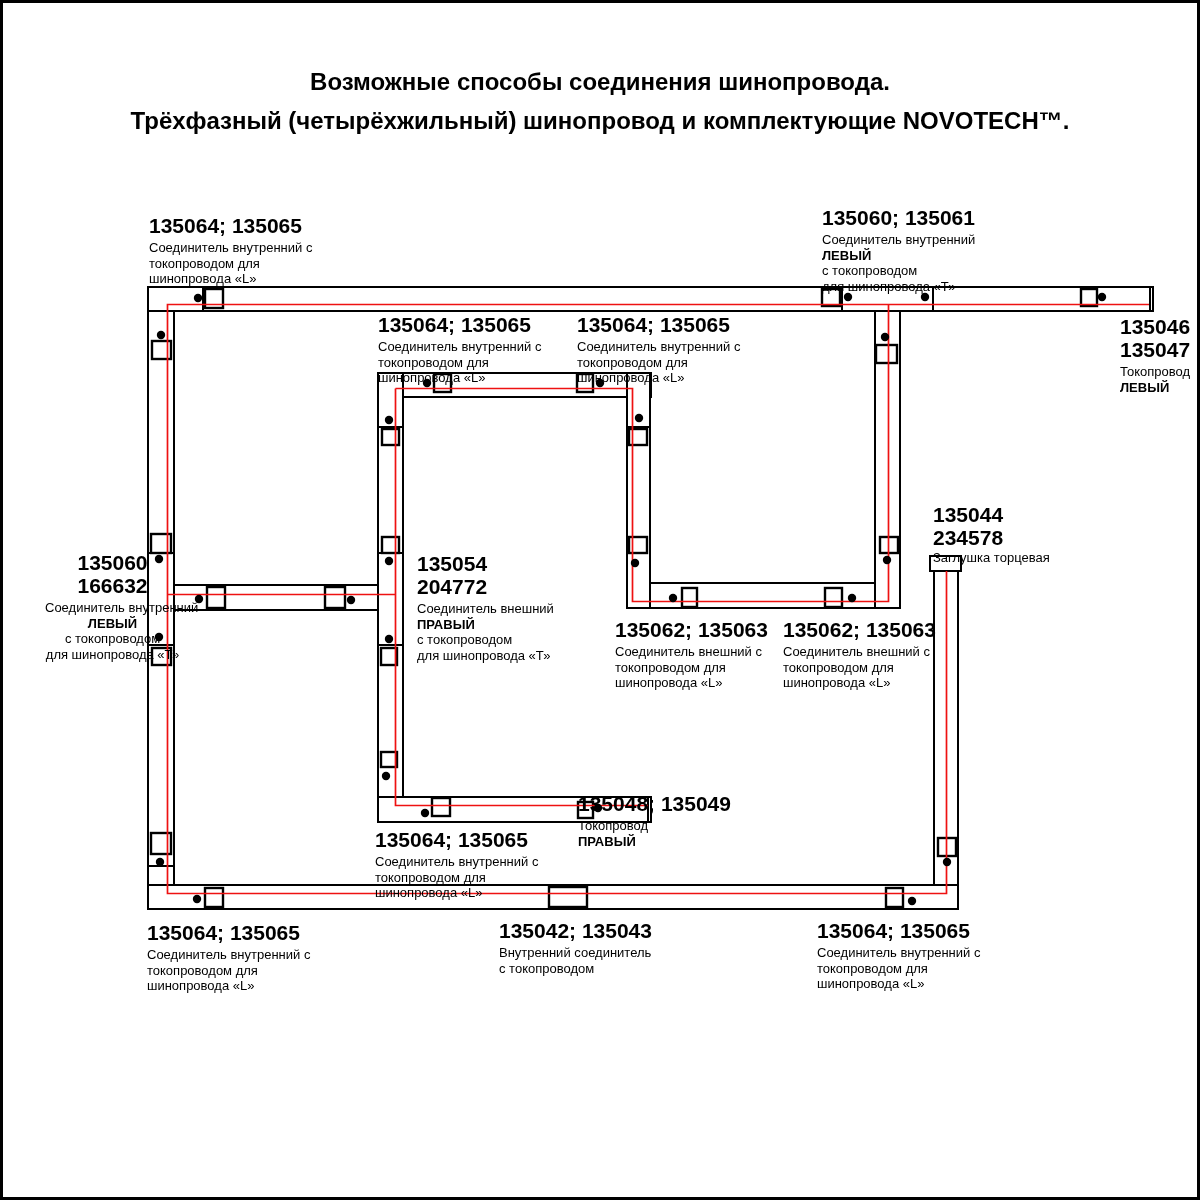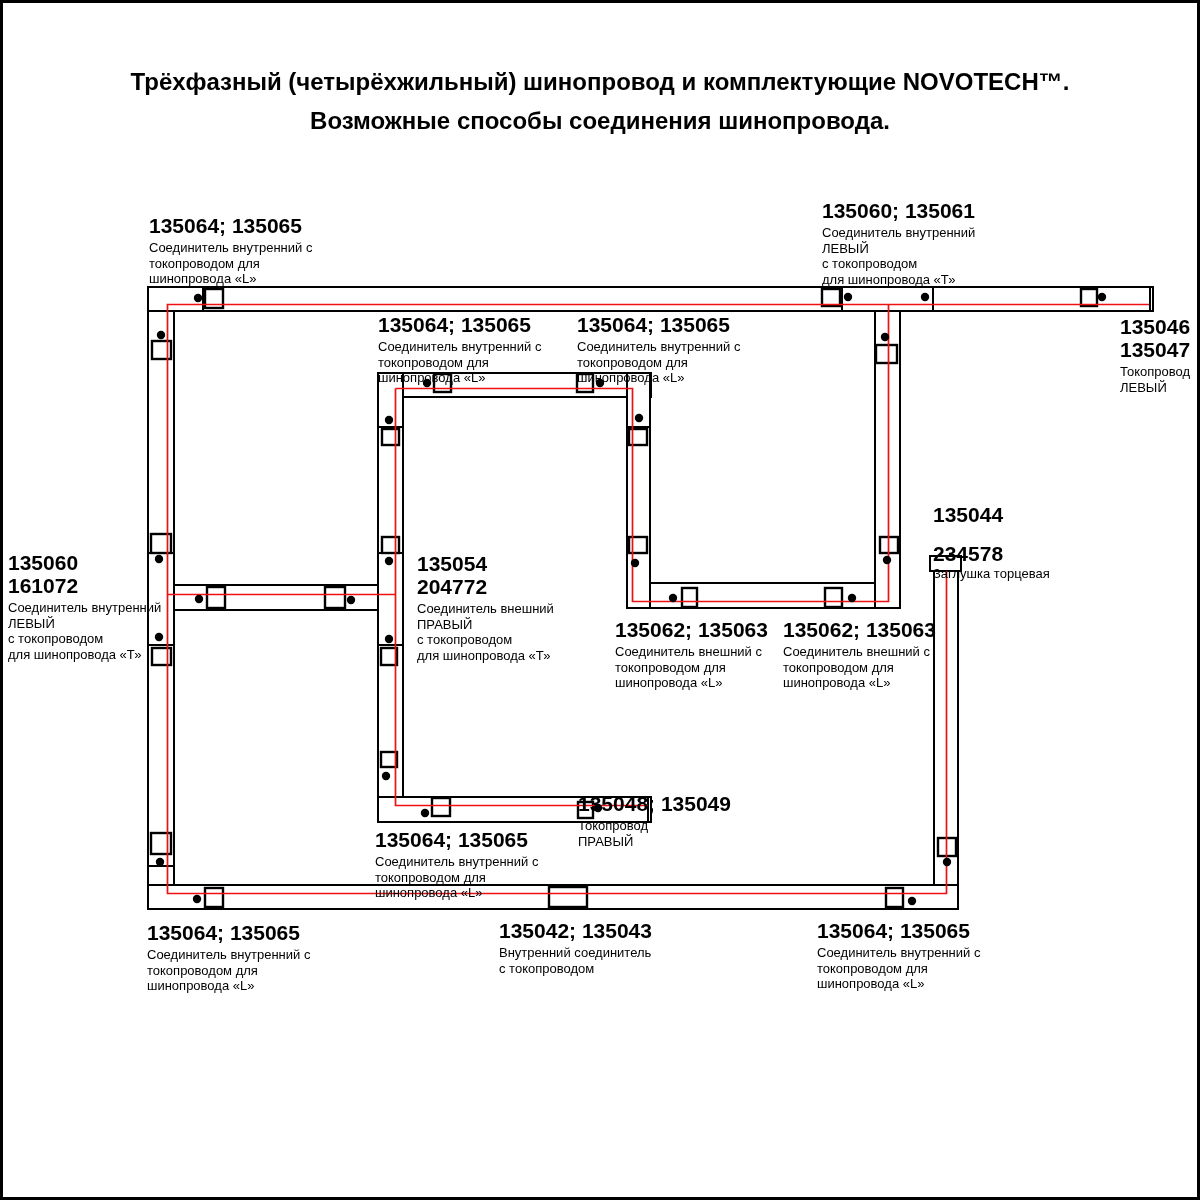--- a/index.html
+++ b/index.html
@@ -9,31 +9,31 @@
   }
   .frame{position:absolute;left:0;top:0;width:1194px;height:1194px;border:3px solid #000;}
   .title{
     position:absolute;left:0;top:62px;width:1200px;text-align:center;
     font-size:24px;font-weight:bold;line-height:39px;
   }
   svg.diagram{position:absolute;left:0;top:0;}
   .lbl{position:absolute;white-space:nowrap;}
   .num{font-size:21px;font-weight:bold;line-height:23px;margin-bottom:3px;}
   .ln{font-size:13px;line-height:15.5px;}
-  .b{font-weight:normal;}
-  .alignr{text-align:left;}
+  .b{font-weight:bold;}
+  .alignr{text-align:center;margin-left:37px;}
 </style>
 </head>
 <body>
 
 <div class="frame"></div>
 
 <div class="title">
+  <div>Возможные способы соединения шинопровода.</div>
   <div>Трёхфазный (четырёхжильный) шинопровод и комплектующие NOVOTECH™.</div>
-  <div>Возможные способы соединения шинопровода.</div>
 </div>
 
 <svg class="diagram" width="1200" height="1200" viewBox="0 0 1200 1200">
 
   <g fill="#ffffff" stroke="#000000" stroke-width="2">
     <rect x="173" y="585" width="206" height="25"></rect>
     <rect x="650" y="583" width="250" height="25"></rect>
     <rect x="403" y="373" width="248" height="24"></rect>
     <rect x="148" y="287" width="26" height="622"></rect>
     <rect x="378" y="373" width="25" height="449"></rect>
@@ -118,21 +118,21 @@
   </g>
 </svg>
 
 <div class="lbl" style="left:149px;top:214px">
   <div class="num">135064; 135065</div>
   <div class="ln">Соединитель внутренний с</div>
   <div class="ln">токопроводом для</div>
   <div class="ln">шинопровода «L»</div>
 </div>
 
-<div class="lbl" style="left:822px;top:199px">
+<div class="lbl" style="left:822px;top:206px">
   <div class="num">135060; 135061</div>
   <div class="ln">Соединитель внутренний</div>
   <div class="ln b">ЛЕВЫЙ</div>
   <div class="ln">с токопроводом</div>
   <div class="ln">для шинопровода «Т»</div>
 </div>
 
 <div class="lbl" style="left:1120px;top:315px">
   <div class="num" style="margin-bottom:0">135046</div>
   <div class="num">135047</div>
@@ -149,21 +149,21 @@
 
 <div class="lbl" style="left:577px;top:313px">
   <div class="num">135064; 135065</div>
   <div class="ln">Соединитель внутренний с</div>
   <div class="ln">токопроводом для</div>
   <div class="ln">шинопровода «L»</div>
 </div>
 
 <div class="lbl alignr" style="left:8px;top:551px;width:135px">
   <div class="num" style="margin-bottom:0">135060</div>
-  <div class="num">161072</div>
+  <div class="num">166632</div>
   <div class="ln">Соединитель внутренний</div>
   <div class="ln b">ЛЕВЫЙ</div>
   <div class="ln">с токопроводом</div>
   <div class="ln">для шинопровода «Т»</div>
 </div>
 
 <div class="lbl" style="left:417px;top:552px">
   <div class="num" style="margin-bottom:0">135054</div>
   <div class="num">204772</div>
   <div class="ln">Соединитель внешний</div>
@@ -180,21 +180,21 @@
 </div>
 
 <div class="lbl" style="left:783px;top:618px">
   <div class="num">135062; 135063</div>
   <div class="ln">Соединитель внешний с</div>
   <div class="ln">токопроводом для</div>
   <div class="ln">шинопровода «L»</div>
 </div>
 
 <div class="lbl" style="left:933px;top:503px">
-  <div class="num" style="margin-bottom:16px">135044</div>
+  <div class="num" style="margin-bottom:0">135044</div>
   <div class="num" style="margin-bottom:1px">234578</div>
   <div class="ln">Заглушка торцевая</div>
 </div>
 
 <div class="lbl" style="left:375px;top:828px">
   <div class="num">135064; 135065</div>
   <div class="ln">Соединитель внутренний с</div>
   <div class="ln">токопроводом для</div>
   <div class="ln">шинопровода «L»</div>
 </div>

